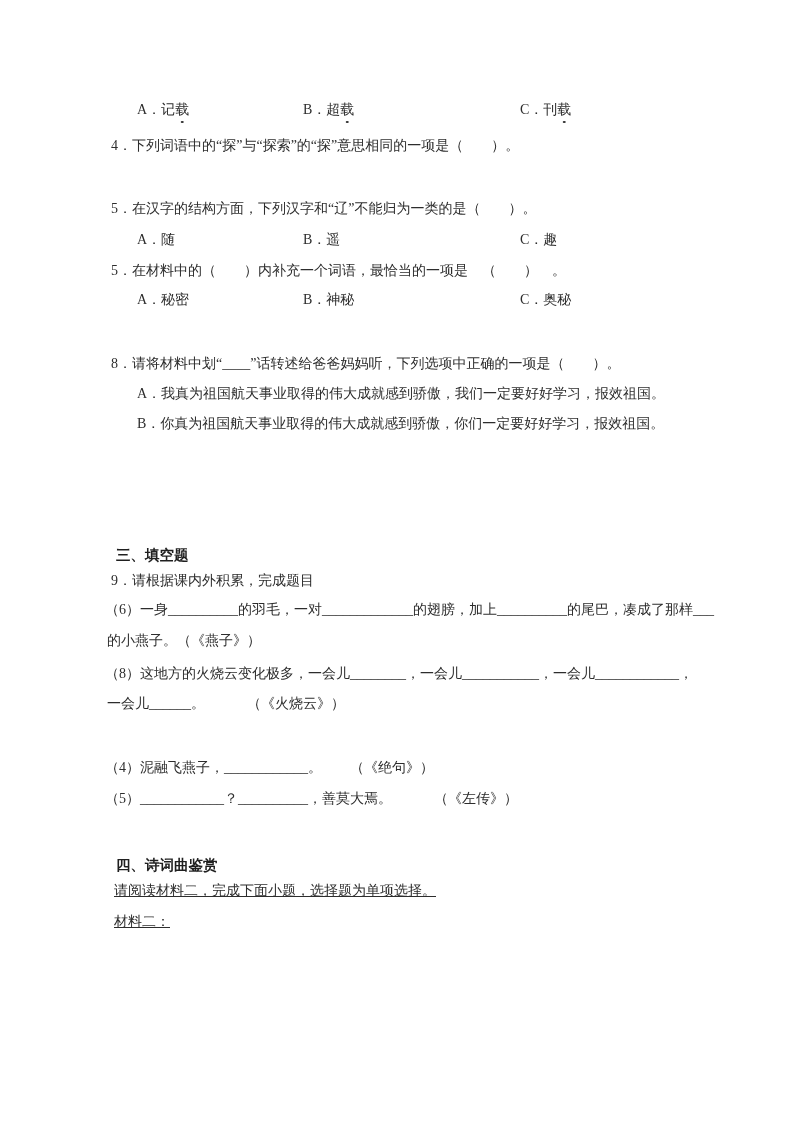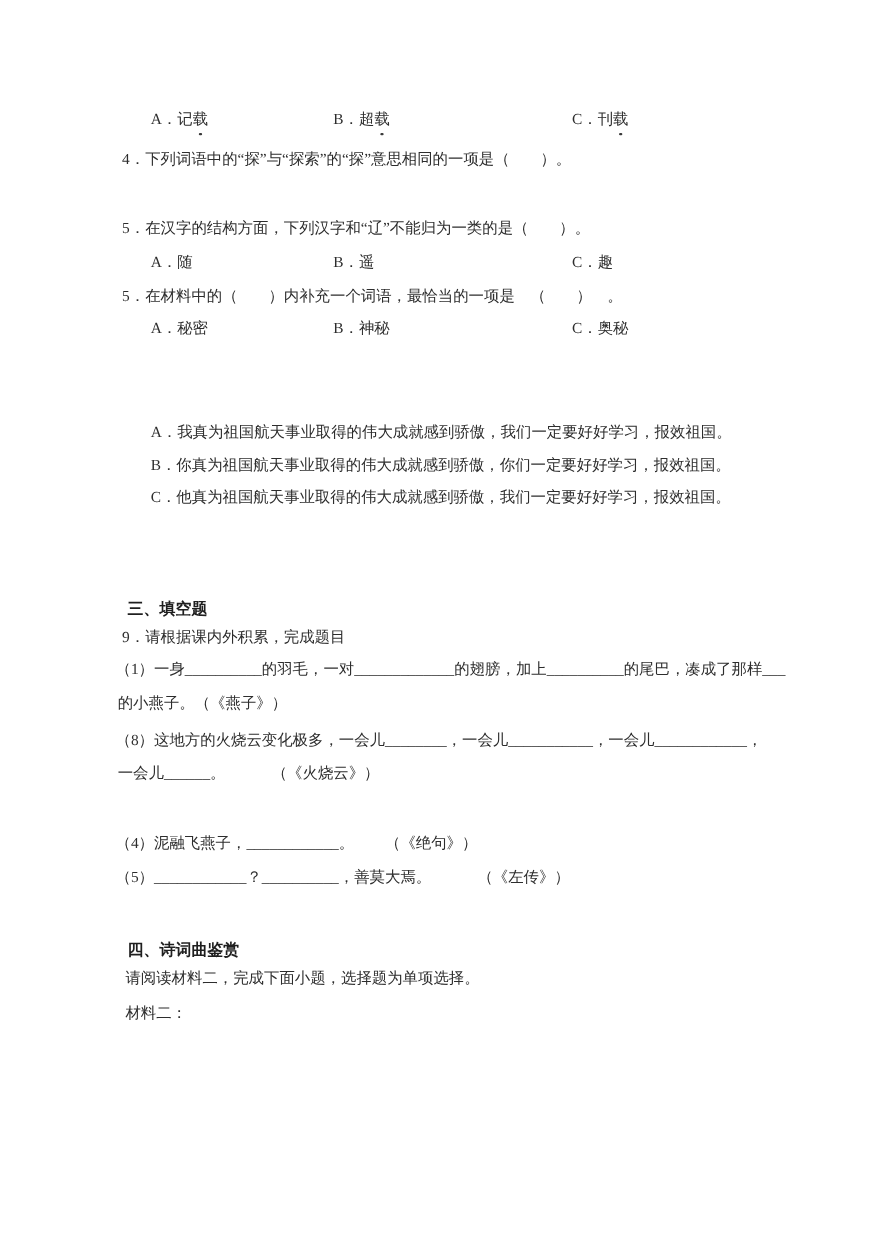--- a/index.html
+++ b/index.html
@@ -20,26 +20,26 @@
   }
   .indent{left:105px;}
   .cont{left:107px;}
   .opts{left:137px;width:600px;height:20px;}
   .opt{position:absolute;top:0;white-space:pre;}
   .opt-a{left:0;}
   .opt-b{left:166px;}
   .opt-c{left:350px;margin-left:33px;}
   .sec{
     left:116px;
-    font-family:Liberation Mono, monospace;
+    font-family:Liberation Sans, sans-serif;
     font-weight:700;
     font-size:14.5px;
     color:#1f1f1f;
   }
-  .plain{left:114px;}
+  .plain{left:114px;text-decoration:underline;}
   .em-dot{position:relative;display:inline-block;}
   .em-dot:not(:empty)::after{
     content:"";
     position:absolute;
     left:50%;bottom:-3px;
     transform:translateX(-50%);
     width:2.5px;height:2.5px;
     border-radius:50%;
     background:#3a3a3a;
   }
@@ -74,27 +74,27 @@
   </div>
 
   <div class="line" style="top:261px">5．在材料中的（　　）内补充一个词语，最恰当的一项是　（　　）　。</div>
   <div class="line opts" style="top:290px">
     <span class="opt opt-a"><span>A．秘密</span><span class="em-dot"></span><span></span></span>
     <span class="opt opt-b"><span>B．神秘</span><span class="em-dot"></span><span></span></span>
     <span class="opt opt-c"><span>C．奥秘</span><span class="em-dot"></span><span></span></span>
   </div>
 
 
+  <div class="line" style="top:354px">8．请将材料中划“____”话转述给爸爸妈妈听，下列选项中正确的一项是（　　）。</div>
   <div class="line" style="top:384px;left:137px">A．我真为祖国航天事业取得的伟大成就感到骄傲，我们一定要好好学习，报效祖国。</div>
   <div class="line" style="top:414px;left:137px">B．你真为祖国航天事业取得的伟大成就感到骄傲，你们一定要好好学习，报效祖国。</div>
-  <div class="line" style="top:443px;left:137px">C．他真为祖国航天事业取得的伟大成就感到骄傲，我们一定要好好学习，报效祖国。</div>
 
   <div class="line sec" style="top:545px">三、填空题</div>
   <div class="line" style="top:571px">9．请根据课内外积累，完成题目</div>
-  <div class="line indent" style="top:600px">（1）一身__________的羽毛，一对_____________的翅膀，加上__________的尾巴，凑成了那样___</div>
+  <div class="line indent" style="top:600px">（6）一身__________的羽毛，一对_____________的翅膀，加上__________的尾巴，凑成了那样___</div>
   <div class="line cont" style="top:631px">的小燕子。（《燕子》）</div>
   <div class="line indent" style="top:664px">（8）这地方的火烧云变化极多，一会儿________，一会儿___________，一会儿____________，</div>
   <div class="line cont" style="top:694px">一会儿______。　　　（《火烧云》）</div>
   <div class="line indent" style="top:758px">（4）泥融飞燕子，____________。　　（《绝句》）</div>
   <div class="line indent" style="top:789px">（5）____________？__________，善莫大焉。　　　（《左传》）</div>
 
   <div class="line sec" style="top:855px">四、诗词曲鉴赏</div>
   <div class="line plain" style="top:881px">请阅读材料二，完成下面小题，选择题为单项选择。</div>
   <div class="line plain" style="top:912px">材料二：</div>
 

